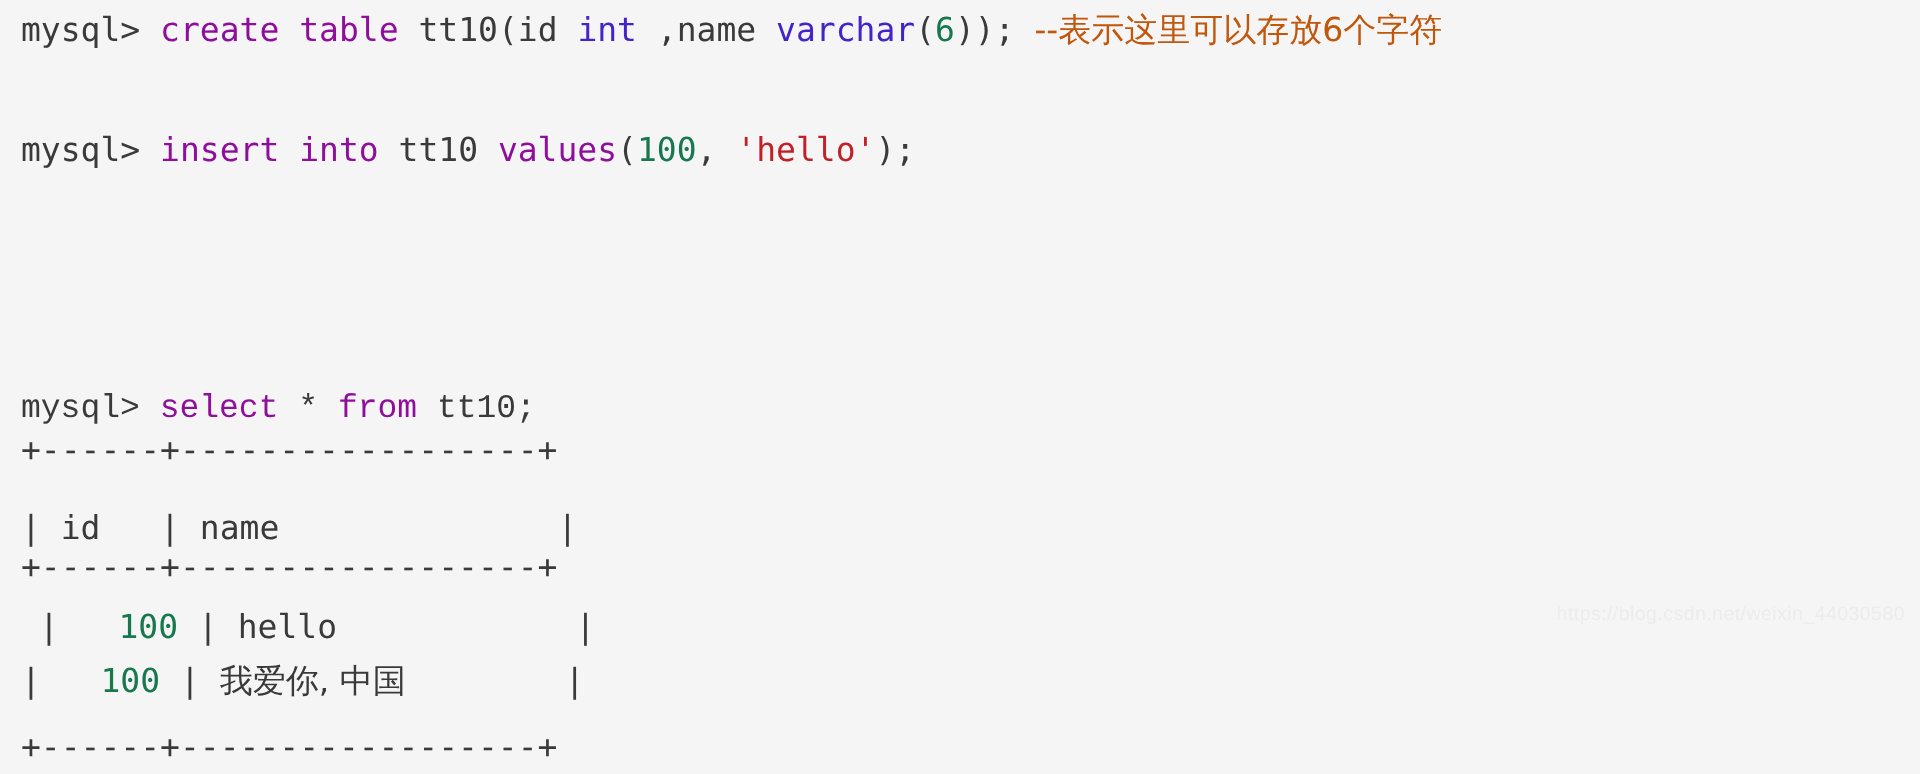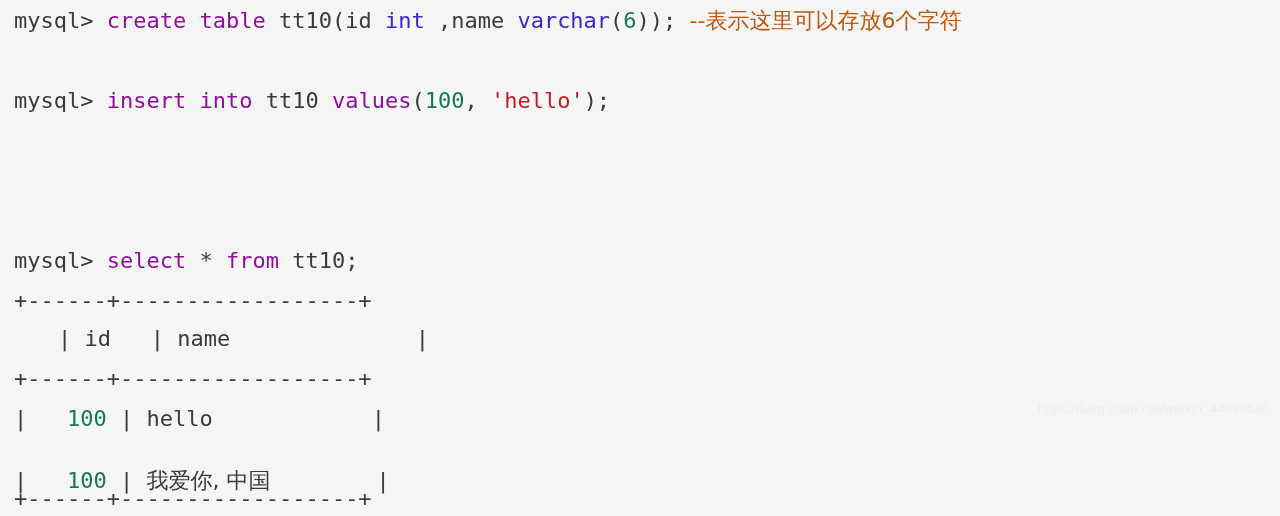--- a/index.html
+++ b/index.html
@@ -27,26 +27,26 @@
     white-space: pre;
     font-size: 22px;
     line-height: 26px;
     letter-spacing: 0px;
     color: #333333;
     font-family: "DejaVu Sans Mono", "Liberation Mono", monospace;
   }
   .line.cmd-1 { top: 8px; }
   .line.cmd-2 { top: 88px; }
   .line.cmd-3 { top: 168px; }
-  .line.cmd-4 { top: 248px; }
+  .line.cmd-4 { top: 260px; font-family: Liberation Mono, monospace; }
   .line.out-1 { top: 288px; }
-  .line.out-2 { top: 326px; margin-left: 44px; }
+  .line.out-2 { top: 340px; }
   .line.out-3 { top: 366px; }
-  .line.out-4 { top: 406px; }
-  .line.out-5 { top: 468px; }
+  .line.out-4 { top: 406px; margin-left: 12px; }
+  .line.out-5 { top: 442px; }
   .line.out-6 { top: 486px; }
 
   .prompt   { color: #3a3a3a; }
   .kw       { color: #8f0f9c; }
   .type     { color: #4423c8; }
   .num      { color: #17784d; }
   .str      { color: #c12026; margin-top: 20px; }
   .punct    { color: #3a3a3a; }
   .ident    { color: #3a3a3a; }
   .comment  { color: #c1560d; }

